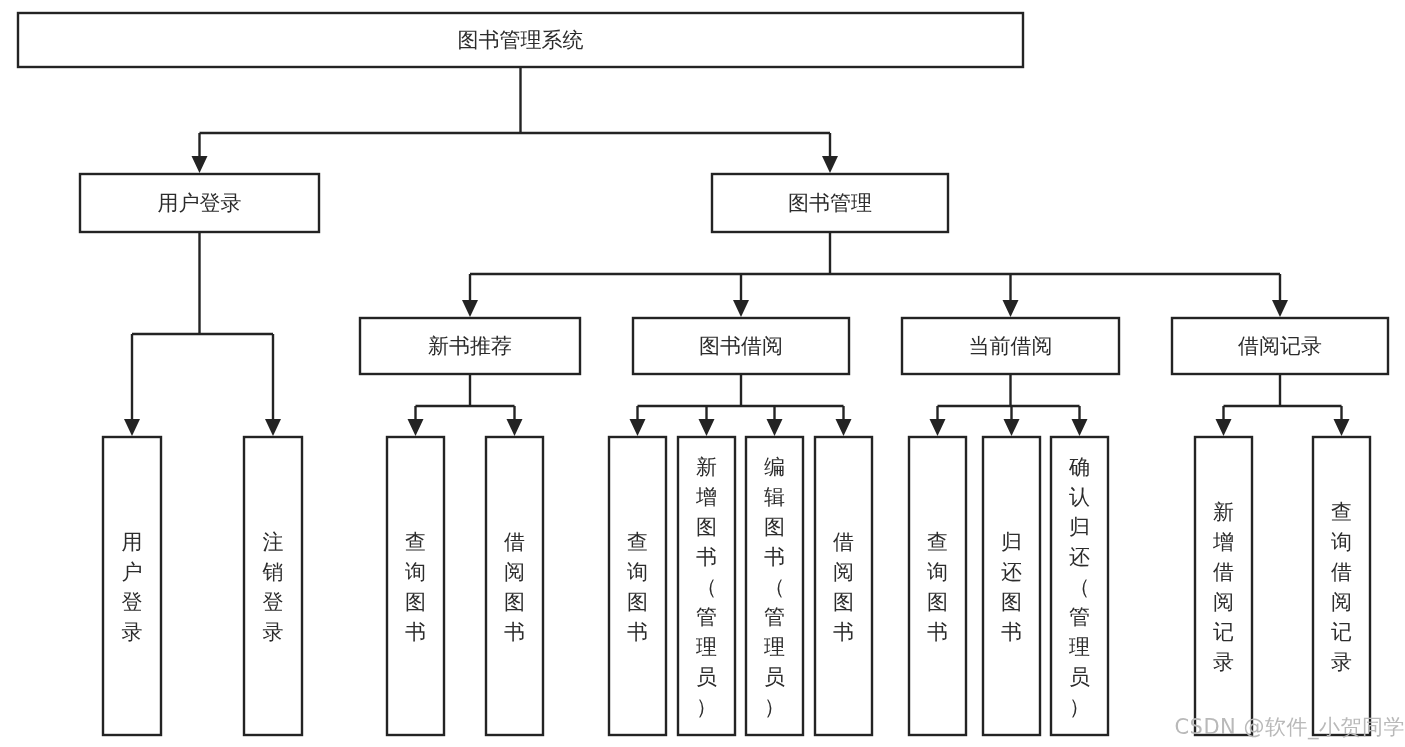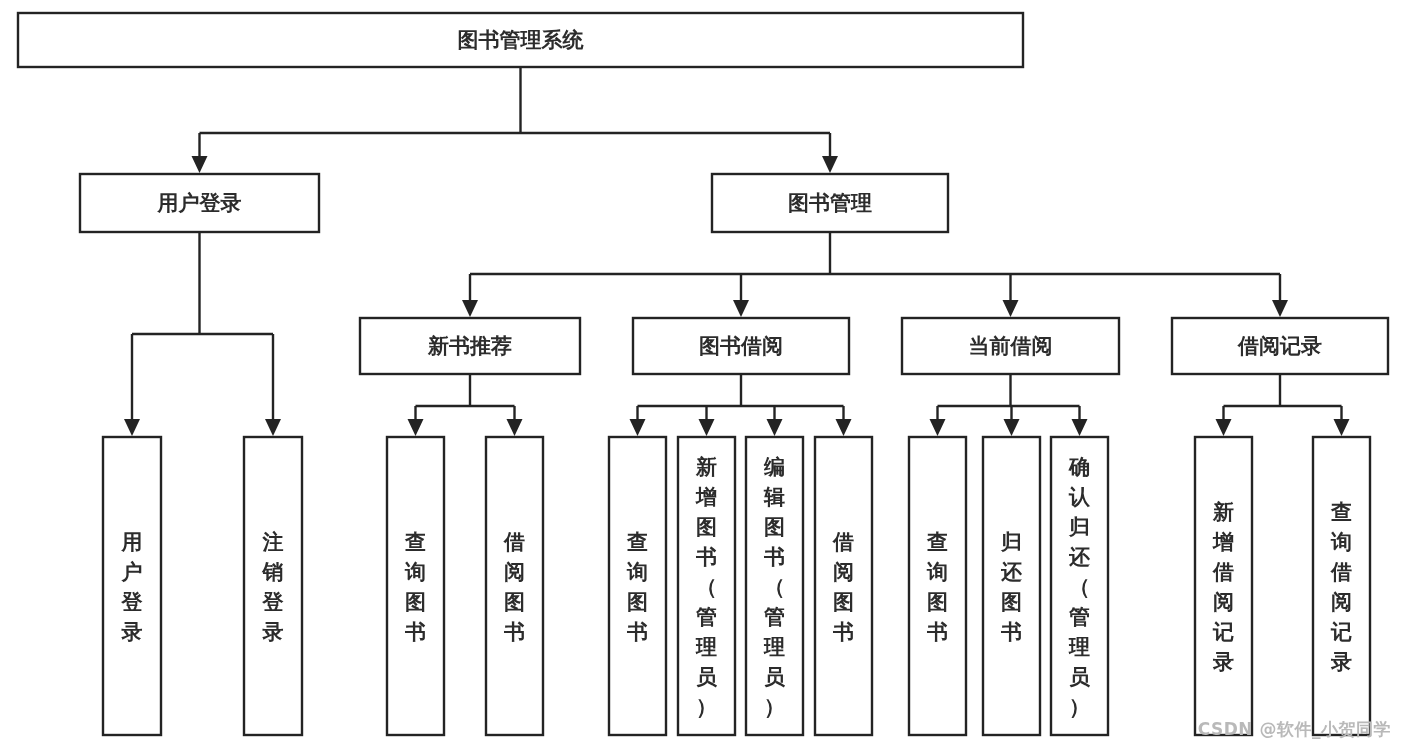--- a/index.html
+++ b/index.html
@@ -13,21 +13,20 @@
     height: 747px;
     font-family: "DejaVu Sans", "Liberation Sans", sans-serif;
     overflow: hidden;
     position: relative;
   }
   #diagram-root {
     position: absolute;
     left: 0; top: 0;
     width: 1405px;
     height: 747px;
-    font-weight: bold;
   }
   svg.diagram {
     display: block;
     width: 1405px;
     height: 747px;
   }
   .node-box {
     fill: #ffffff;
     stroke: #232323;
     stroke-width: 2.4;
@@ -50,24 +49,24 @@
     stroke-width: 2.4;
     fill: none;
     stroke-linecap: butt;
   }
   .edge-arrow {
     fill: #232323;
     stroke: none;
   }
   .watermark {
     position: absolute;
-    right: 14px;
+    right: 0;
     bottom: 6px;
     font-family: "DejaVu Sans", "Liberation Sans", sans-serif;
-    font-size: 17px;
+    font-size: 21px;
     color: #b9b9b9;
     white-space: nowrap;
     letter-spacing: 0.5px;
     user-select: none;
   }
 </style>
 </head>
 <body>
 
 <div id="diagram-root">

